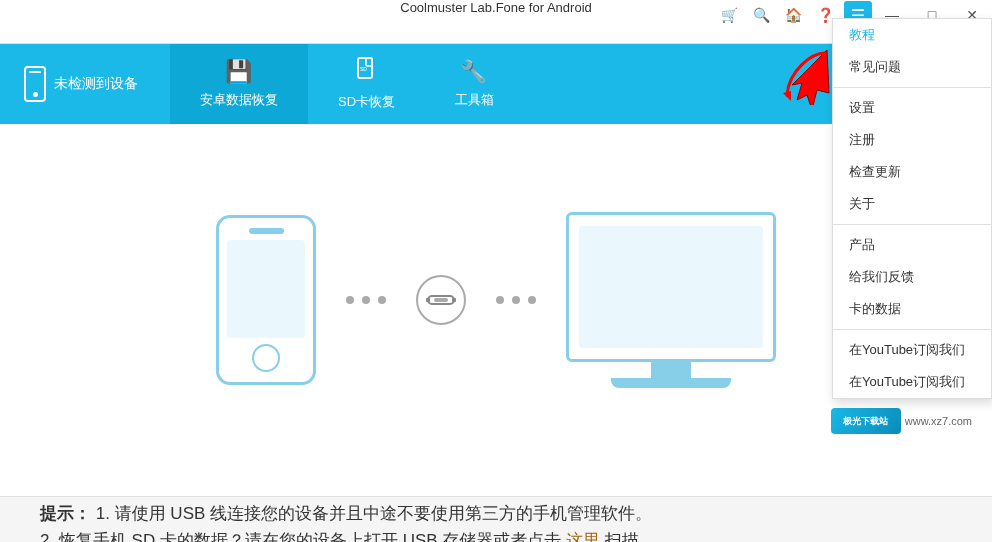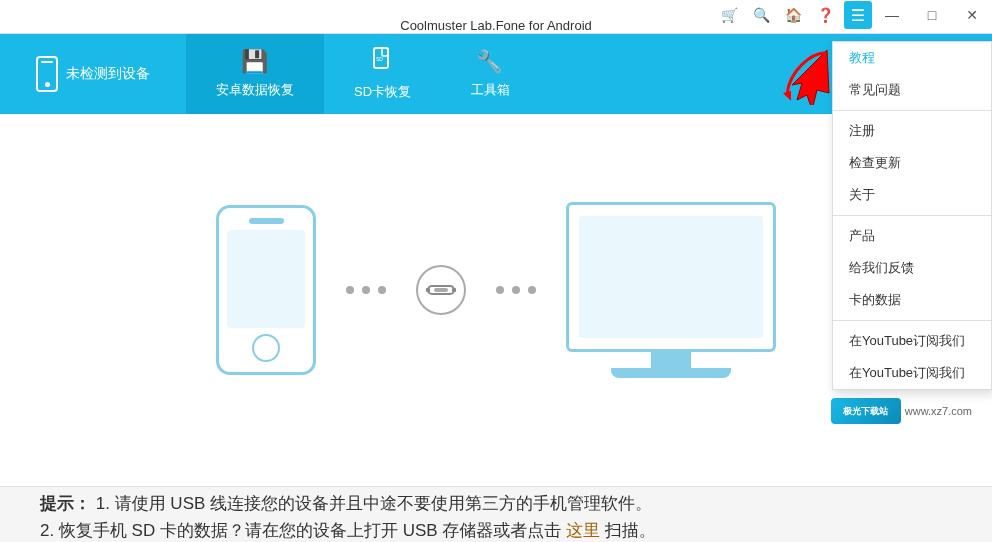--- a/index.html
+++ b/index.html
@@ -8,24 +8,24 @@
       height: 542px;
       font-family: 'Microsoft YaHei', 'SimHei', sans-serif;
       background: #f0f0f0;
       overflow: hidden;
       position: relative;
     }
 
     
     .title-bar {
       width: 100%;
-      height: 34px;
-      background: #fff;
-      display: flex;
-      align-items: flex-end;
+      height: 44px;
+      background: #fff;
+      display: flex;
+      align-items: flex-start;
       justify-content: center;
       position: relative;
       border-bottom: 1px solid #ddd;
     }
     .title-bar-text {
       font-size: 13px;
       color: #333;
     }
     .window-controls {
       position: absolute;
@@ -72,21 +72,21 @@
     .nav-bar {
       width: 100%;
       height: 80px;
       background: #1ab9e8;
       display: flex;
       align-items: center;
     }
     .device-status {
       display: flex;
       align-items: center;
-      padding: 0 36px;
+      padding: 0 24px;
       color: #fff;
       font-size: 14px;
       gap: 8px;
       min-width: 170px;
     }
     .phone-icon-small {
       width: 22px;
       height: 36px;
       border: 2px solid #fff;
       border-radius: 4px;
@@ -295,21 +295,21 @@
     }
     .watermark-text {
       font-size: 11px;
       color: #666;
     }
 
     
     .dropdown-menu {
       position: absolute;
       right: 0;
-      top: 41px;
+      top: 18px;
       width: 160px;
       background: #fff;
       border: 1px solid #ddd;
       box-shadow: 2px 4px 10px rgba(0,0,0,0.15);
       z-index: 1000;
       font-size: 13px;
     }
     .menu-item {
       padding: 7px 16px;
       cursor: pointer;
@@ -441,20 +441,21 @@
     <span style="">2. 恢复手机 SD 卡的数据？请在您的设备上打开 USB 存储器或者点击</span>
     <span class="hint-link">这里</span>
     <span>扫描。</span>
   </div>
 </div>
 
 <div class="dropdown-menu">
   <span class="menu-item active-item">教程</span>
   <span class="menu-item">常见问题</span>
   <div class="menu-divider"></div>
+  <span class="menu-item">设置</span>
   <span class="menu-item">注册</span>
   <span class="menu-item">检查更新</span>
   <span class="menu-item">关于</span>
   <div class="menu-divider"></div>
   <span class="menu-item">产品</span>
   <span class="menu-item">给我们反馈</span>
   <span class="menu-item">卡的数据</span>
   <div class="menu-divider"></div>
   <span class="menu-item">在YouTube订阅我们</span>
   <span class="menu-item">在YouTube订阅我们</span>

